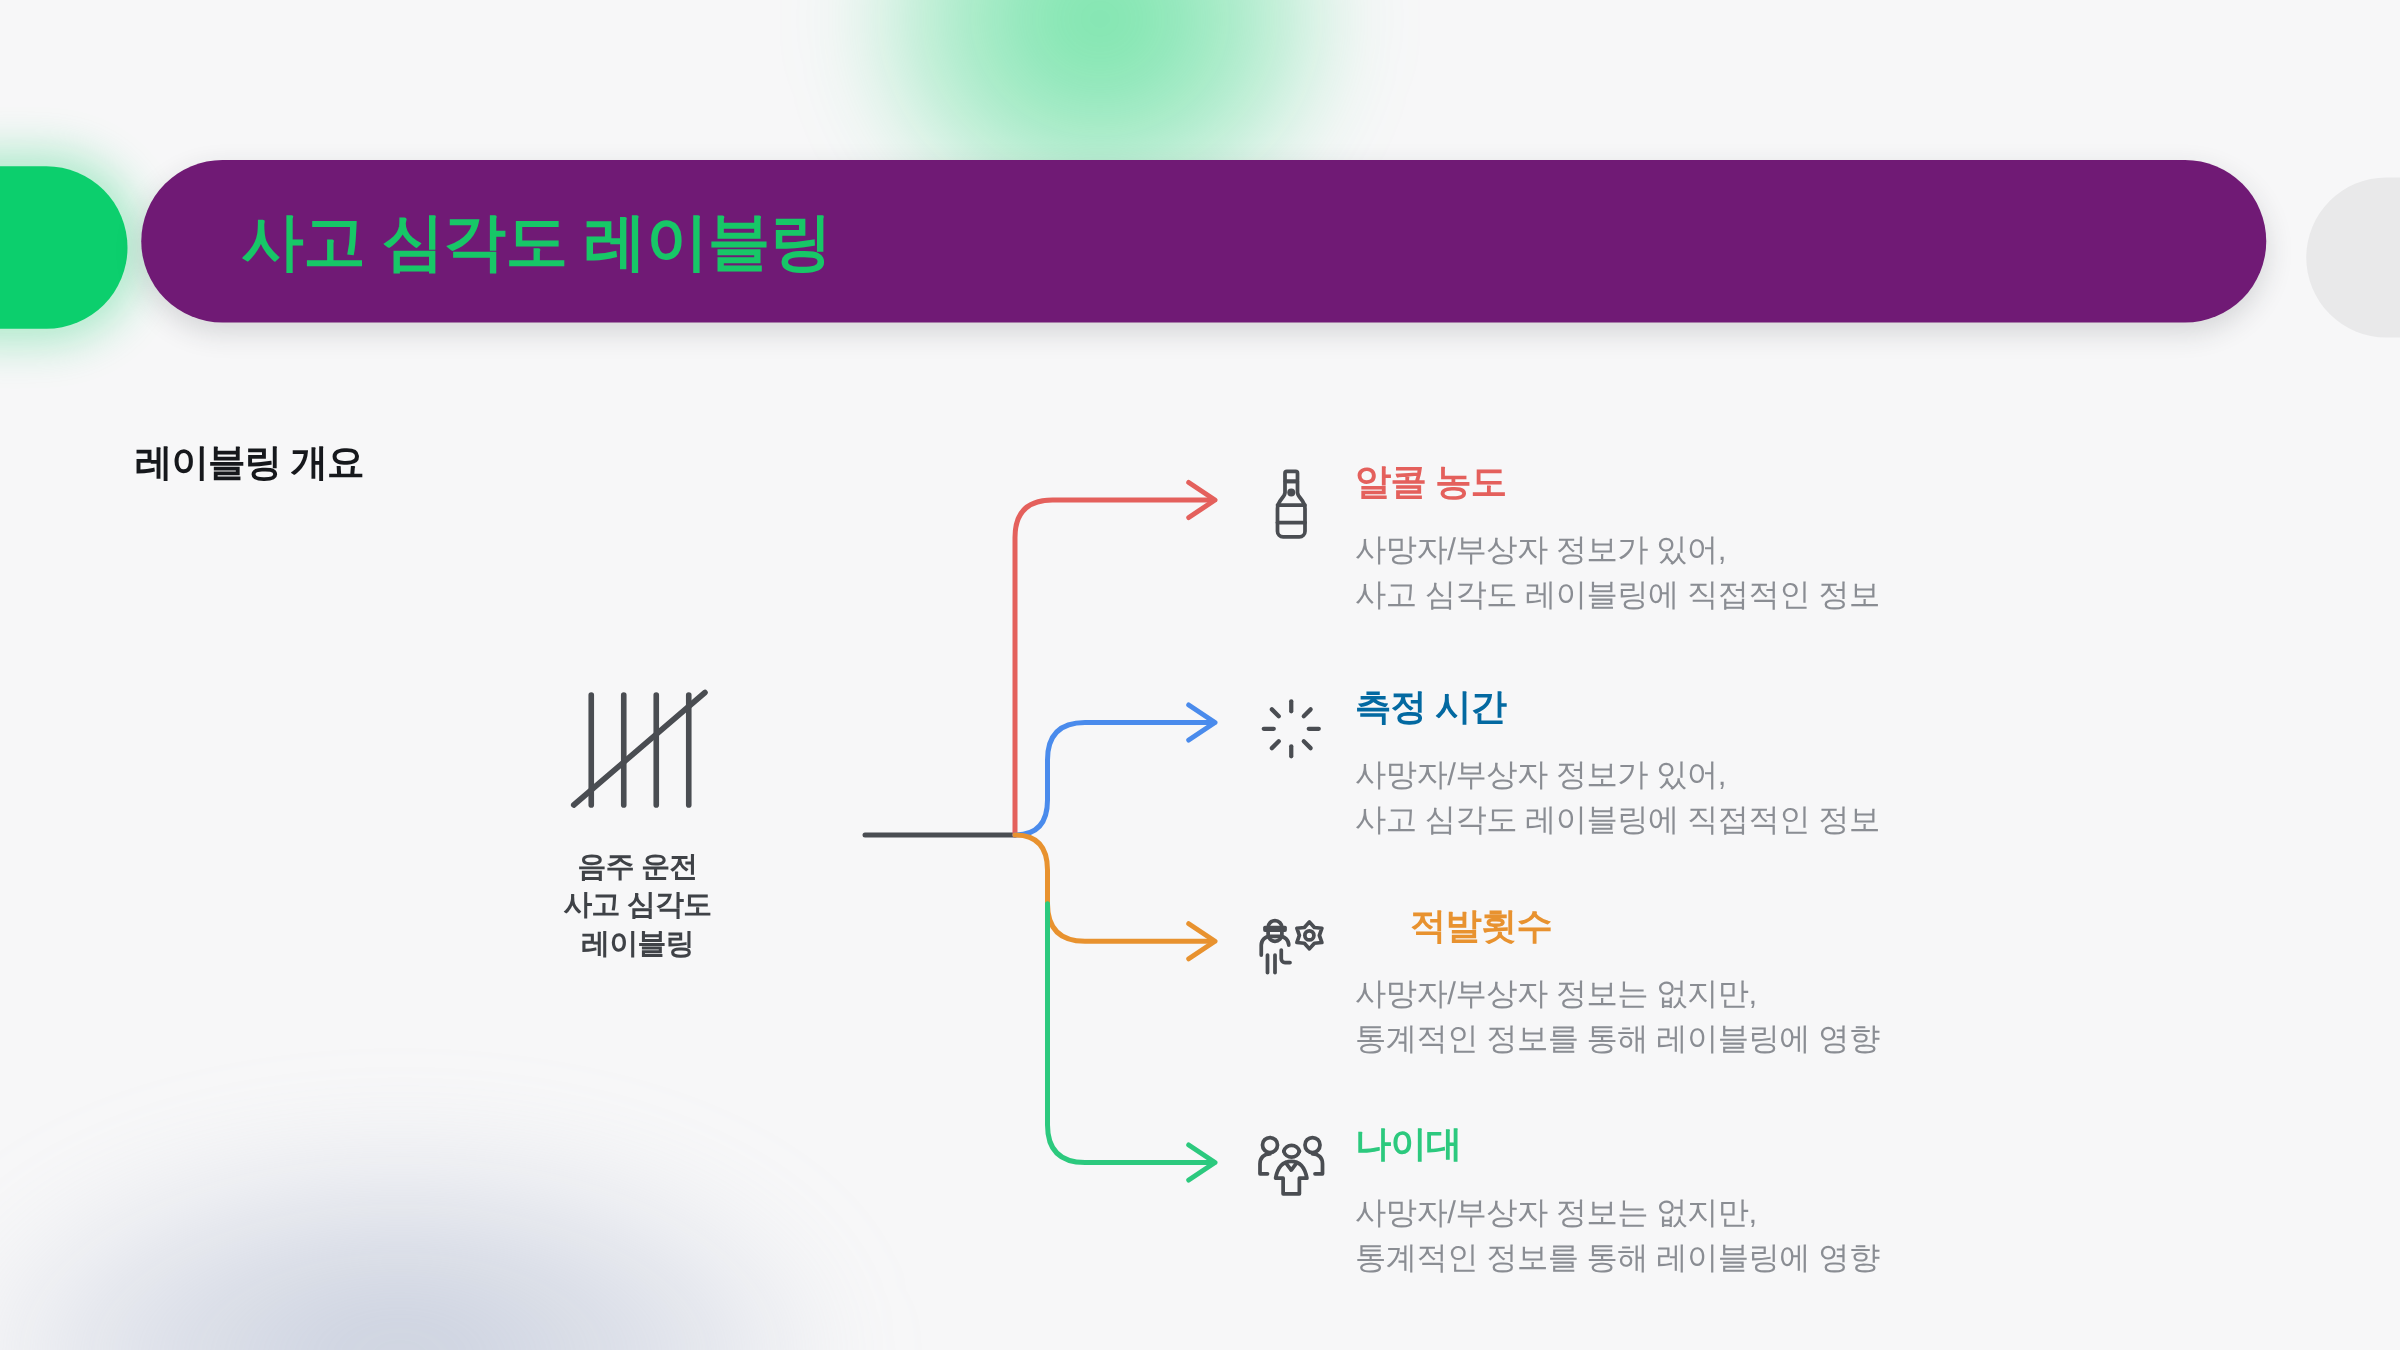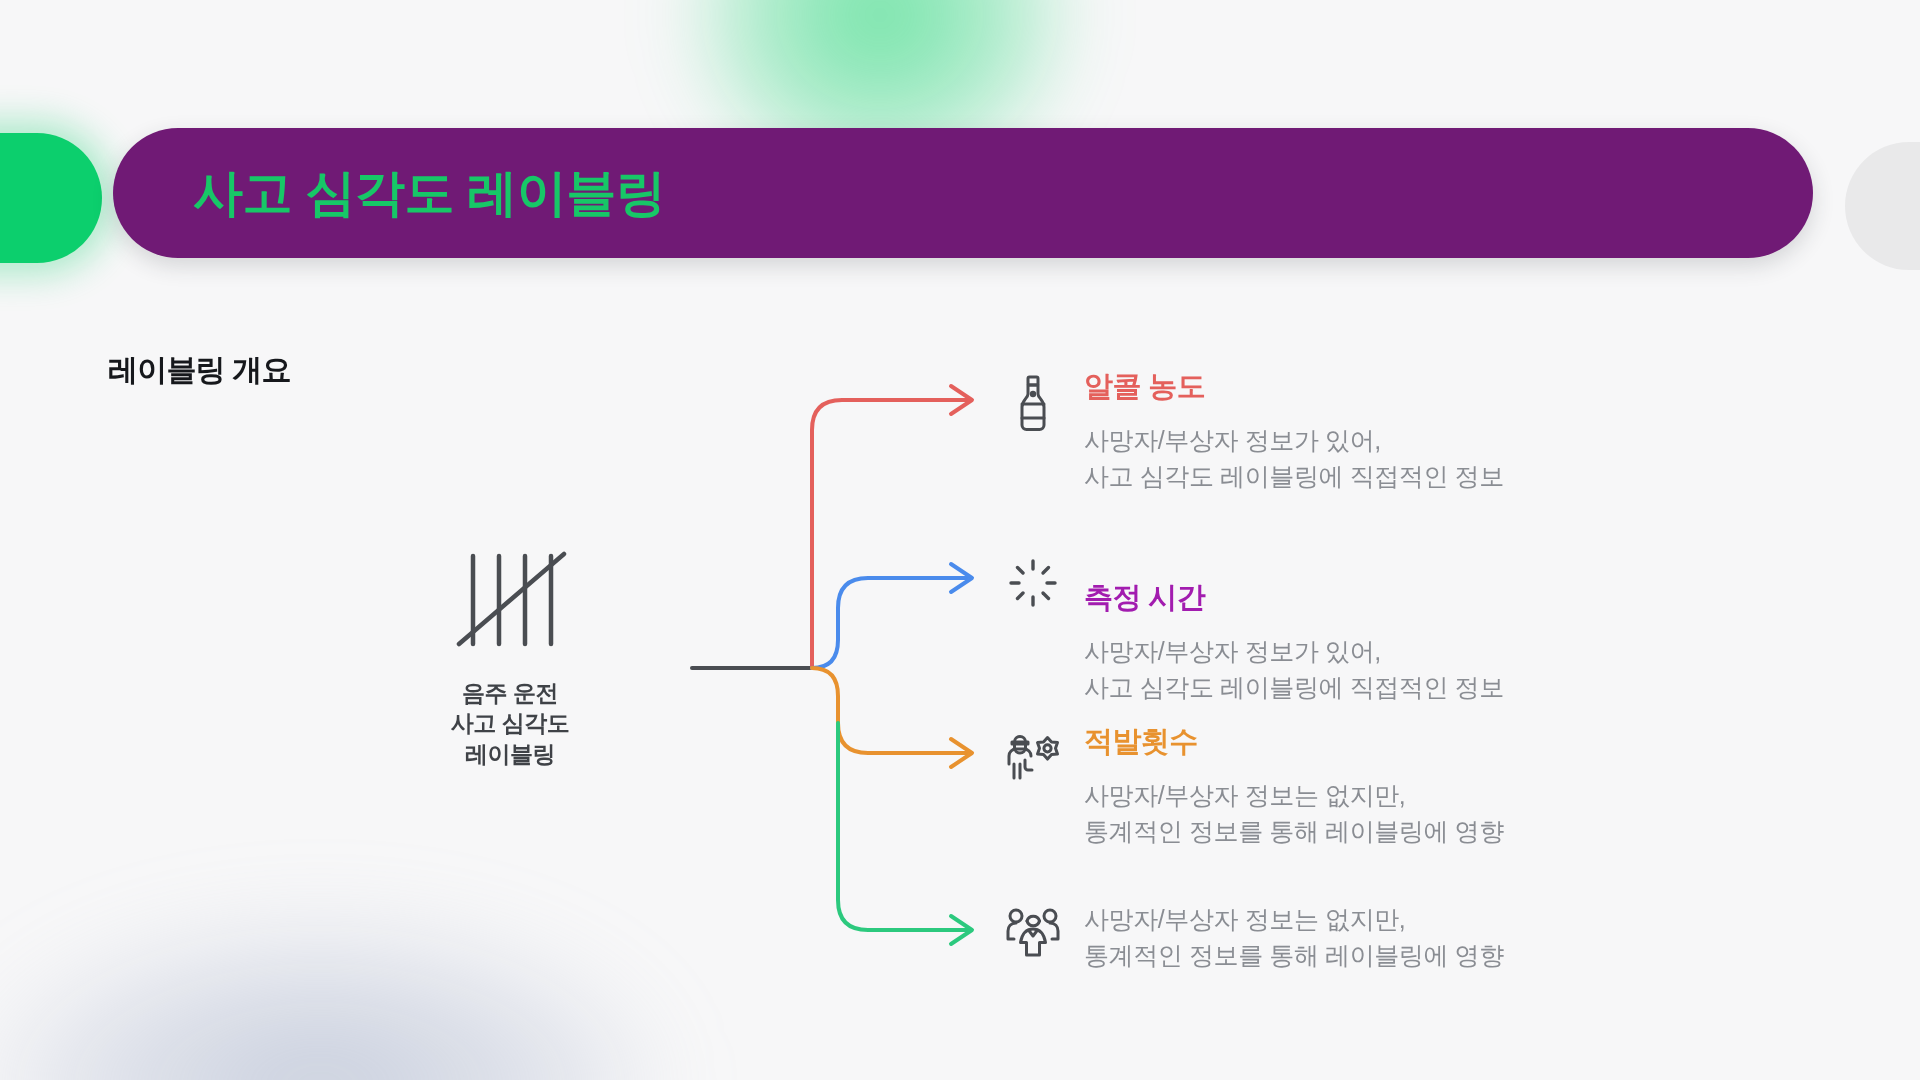--- a/index.html
+++ b/index.html
@@ -260,21 +260,21 @@
           <line x1="3" y1="25" x2="11" y2="25"></line>
           <line x1="39" y1="25" x2="47" y2="25"></line>
           <line x1="9.5" y1="9.5" x2="15" y2="15"></line>
           <line x1="35" y1="35" x2="40.5" y2="40.5"></line>
           <line x1="40.5" y1="9.5" x2="35" y2="15"></line>
           <line x1="15" y1="35" x2="9.5" y2="40.5"></line>
         </g>
       </svg>
     </div>
     <div class="branch-body">
-      <div class="branch-title" style="color:#a21caf;margin-top:31px;">측정 시간</div>
+      <div class="branch-title" style="color:#0369a1;">측정 시간</div>
       <div class="branch-desc">사망자/부상자 정보가 있어,
 사고 심각도 레이블링에 직접적인 정보</div>
     </div>
   </div>
 
   <div class="branch" id="branch-2">
     <div class="branch-icon-wrap">
       <svg width="56" height="56" viewBox="0 0 56 56">
         <g fill="none" stroke="#4a4d52" stroke-width="3" stroke-linejoin="round" stroke-linecap="round">
           <path d="M7 12 h16 v2 h-16 z"></path>
@@ -283,21 +283,21 @@
           <path d="M4 34 v-8 a7 7 0 0 1 7 -7 h8 a7 7 0 0 1 7 7"></path>
           <line x1="9" y1="34" x2="9" y2="48"></line>
           <line x1="15" y1="34" x2="15" y2="48"></line>
           <path d="M20 30 v7 a3 3 0 0 0 3 3 h4"></path>
           <path d="M38.5 12 l4 -4.5 l4 4.5 l6 0.6 l-2 5.7 l2 5.7 l-6 0.6 l-4 4.5 l-4 -4.5 l-6 -0.6 l2 -5.7 l-2 -5.7 z"></path>
           <circle cx="42.5" cy="18.3" r="3.6"></circle>
         </g>
       </svg>
     </div>
     <div class="branch-body">
-      <div class="branch-title" style="color:#e8922f;">적발횟수</div>
+      <div class="branch-title" style="color:#e8922f;margin-left:44px;">적발횟수</div>
       <div class="branch-desc">사망자/부상자 정보는 없지만,
 통계적인 정보를 통해 레이블링에 영향</div>
     </div>
   </div>
 
   <div class="branch" id="branch-3">
     <div class="branch-icon-wrap">
       <svg width="56" height="52" viewBox="0 0 56 52">
         <g fill="none" stroke="#4a4d52" stroke-width="3" stroke-linejoin="round" stroke-linecap="round">
           <circle cx="11" cy="9" r="6"></circle>
@@ -305,18 +305,19 @@
           <circle cx="45" cy="9" r="6"></circle>
           <path d="M45 16 c5 0 8 3.5 8 8 v8 h-6"></path>
           <path d="M22 14 a6.5 6.5 0 0 1 12.5 0"></path>
           <path d="M22 14 a6.5 6.5 0 0 0 12.5 0"></path>
           <path d="M28 22 c-7 0 -11 5 -12.5 13.5 h6 V48 h13 V35.5 h6 C39 27 35 22 28 22 z"></path>
           <path d="M23.5 23 L28 29 L32.5 23"></path>
         </g>
       </svg>
     </div>
     <div class="branch-body">
+      <div class="branch-title" style="color:#2cc97e;">나이대</div>
       <div class="branch-desc">사망자/부상자 정보는 없지만,
 통계적인 정보를 통해 레이블링에 영향</div>
     </div>
   </div>
 
 </div>
 
 </body></html>

